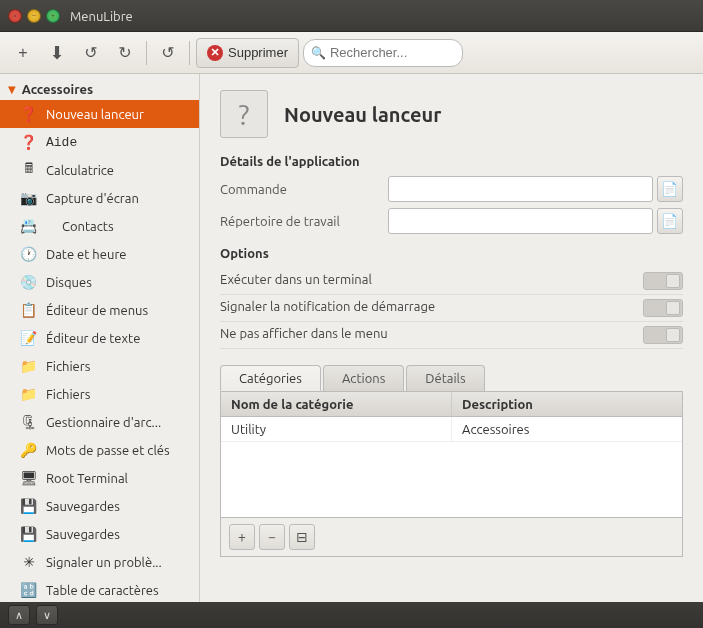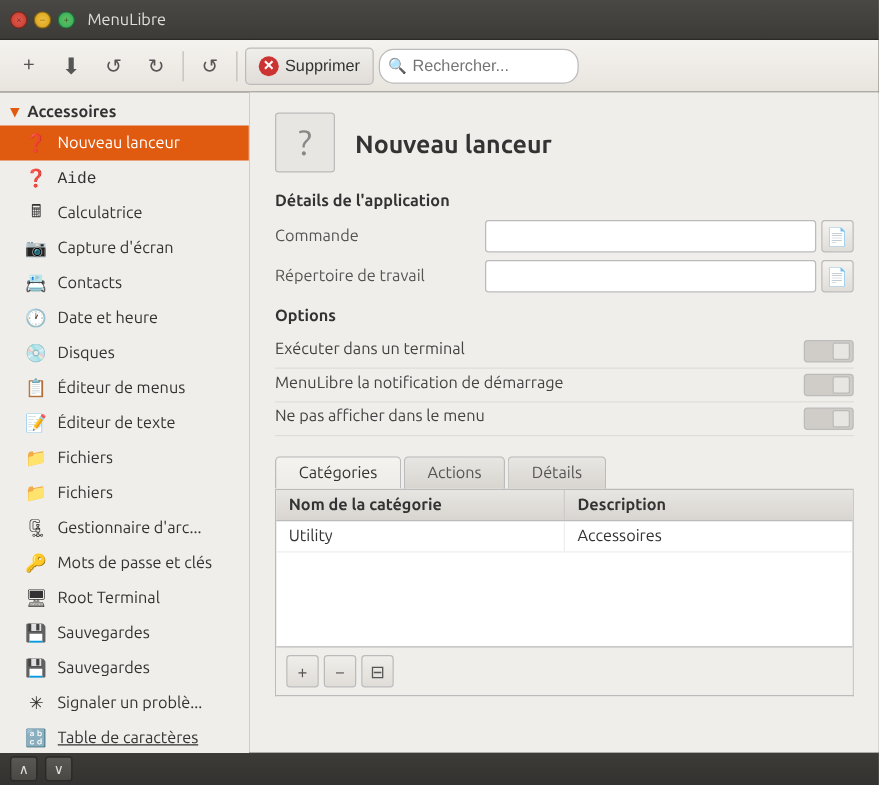--- a/index.html
+++ b/index.html
@@ -422,21 +422,21 @@
           <div class="sidebar-item">
             <span class="item-icon">🖩</span>
             <span style="overflow: hidden; text-overflow: ellipsis; white-space: nowrap;">Calculatrice</span>
           </div>
           <div class="sidebar-item">
             <span class="item-icon">📷</span>
             <span style="overflow: hidden; text-overflow: ellipsis; white-space: nowrap;">Capture d'écran</span>
           </div>
           <div class="sidebar-item">
             <span class="item-icon">📇</span>
-            <span style="overflow: hidden; text-overflow: ellipsis; white-space: nowrap;">Contacts</span>
+            <span style="overflow: hidden; text-overflow: ellipsis; white-space: nowrap; margin-left: 16px;">Contacts</span>
           </div>
           <div class="sidebar-item">
             <span class="item-icon">🕐</span>
             <span style="overflow: hidden; text-overflow: ellipsis; white-space: nowrap;">Date et heure</span>
           </div>
           <div class="sidebar-item">
             <span class="item-icon">💿</span>
             <span style="overflow: hidden; text-overflow: ellipsis; white-space: nowrap;">Disques</span>
           </div>
           <div class="sidebar-item">
@@ -474,21 +474,21 @@
           <div class="sidebar-item">
             <span class="item-icon">💾</span>
             <span style="overflow: hidden; text-overflow: ellipsis; white-space: nowrap;">Sauvegardes</span>
           </div>
           <div class="sidebar-item">
             <span class="item-icon">✳</span>
             <span style="overflow: hidden; text-overflow: ellipsis; white-space: nowrap;">Signaler un problè...</span>
           </div>
           <div class="sidebar-item">
             <span class="item-icon">🔡</span>
-            <span style="overflow: hidden; text-overflow: ellipsis; white-space: nowrap; text-decoration: underline;">Table de caractères</span>
+            <span style="overflow: hidden; text-overflow: ellipsis; white-space: nowrap;">Table de caractères</span>
           </div>
         </div>
     </div>
   </div>
 
   <div class="content">
 
     <div class="app-header">
       <div class="app-icon-box">
         <span>?</span>
@@ -518,21 +518,21 @@
       <div class="section-title">Options</div>
 
       <div class="option-row">
         <span class="option-label">Exécuter dans un terminal</span>
         <div class="toggle">
           <div class="toggle-knob"></div>
         </div>
       </div>
 
       <div class="option-row">
-        <span class="option-label">MenuLibre la notification de démarrage</span>
+        <span class="option-label">Signaler la notification de démarrage</span>
         <div class="toggle">
           <div class="toggle-knob"></div>
         </div>
       </div>
 
       <div class="option-row">
         <span class="option-label">Ne pas afficher dans le menu</span>
         <div class="toggle">
           <div class="toggle-knob"></div>
         </div>

